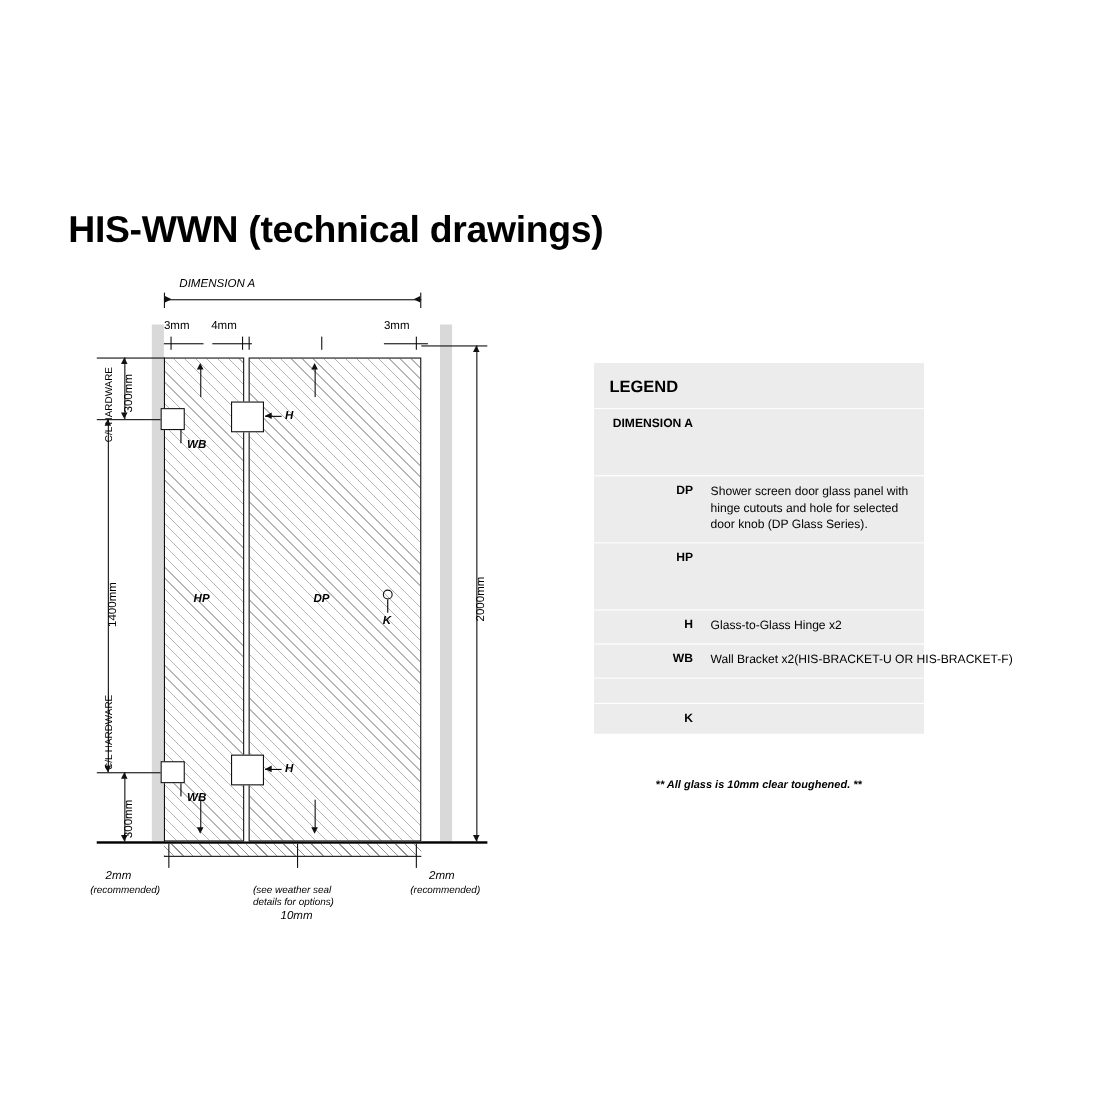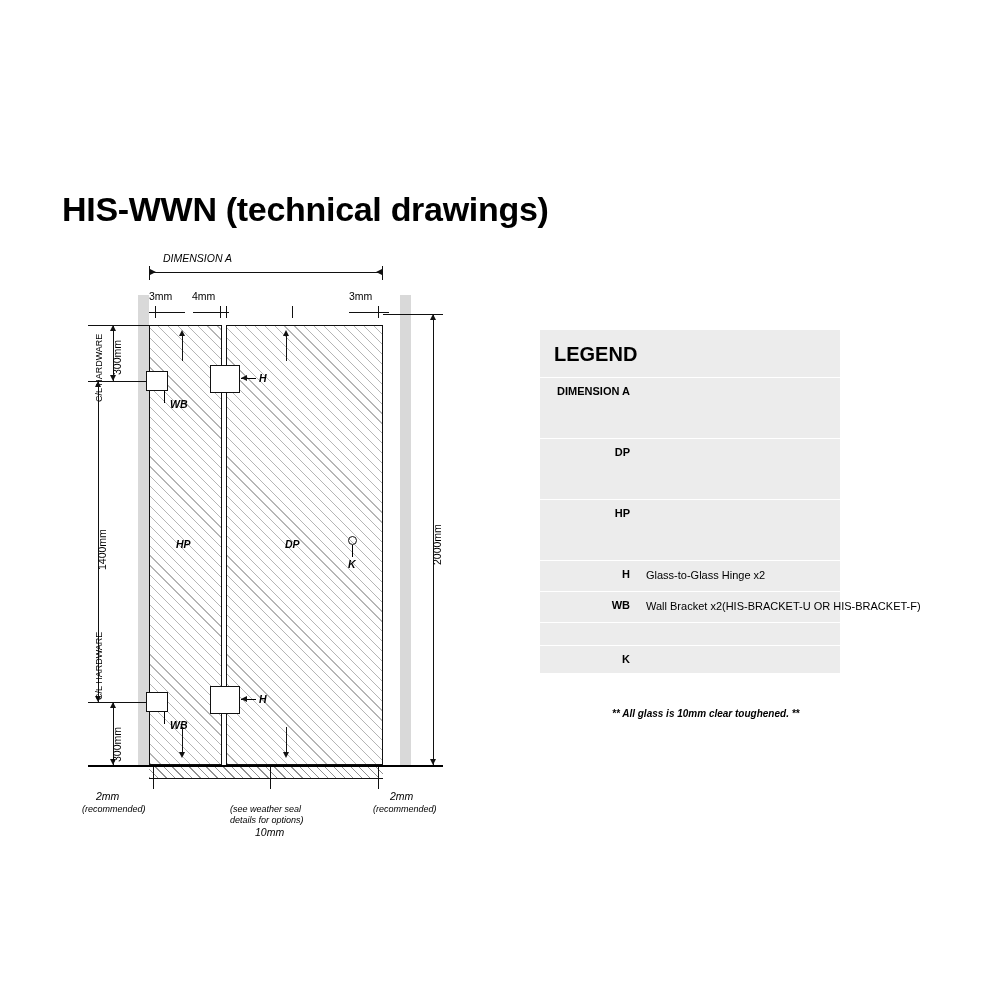--- a/index.html
+++ b/index.html
@@ -124,21 +124,21 @@
   
   #legend {
     position: absolute;
     left: 540px;
     top: 330px;
     width: 300px;
     background: #ececec;
     font-size: 11px;
   }
   #legend .lg-title {
-    font-size: 20px;
+    font-size: 15px;
     font-weight: bold;
     padding: 13px 0 11px 14px;
     border-bottom: 1px solid #ffffff;
   }
   .lg-row {
     display: flex;
     border-bottom: 1px solid #ffffff;
     min-height: 26px;
   }
   .lg-row:last-child { border-bottom: none; }
@@ -157,21 +157,21 @@
     box-sizing: border-box;
     line-height: 1.35;
     font-size: 11px;
     white-space: nowrap;
   }
   .lg-val.wrap { white-space: normal; }
   .lg-row.tall { min-height: 60px; }
   .lg-row.blank { min-height: 22px; }
   .lg-note {
     position: absolute;
-    left: 612px;
+    left: 596px;
     top: 708px;
     font-size: 10px;
     font-style: italic;
     font-weight: bold;
   }
 </style>
 </head>
 <body>
 
 <div class="page-title">HIS-WWN (technical drawings)</div>
@@ -291,20 +291,21 @@
 
 <div id="legend">
   <div class="lg-title">LEGEND</div>
 
   <div class="lg-row tall">
     <div class="lg-key">DIMENSION A</div>
   </div>
 
   <div class="lg-row tall">
     <div class="lg-key">DP</div>
+    <div class="lg-val wrap">Shower screen door glass panel with hinge cutouts and hole for selected door knob (DP Glass Series).</div>
   </div>
 
   <div class="lg-row tall">
     <div class="lg-key">HP</div>
   </div>
 
   <div class="lg-row">
     <div class="lg-key">H</div>
     <div class="lg-val">Glass-to-Glass Hinge x2</div>
   </div>

